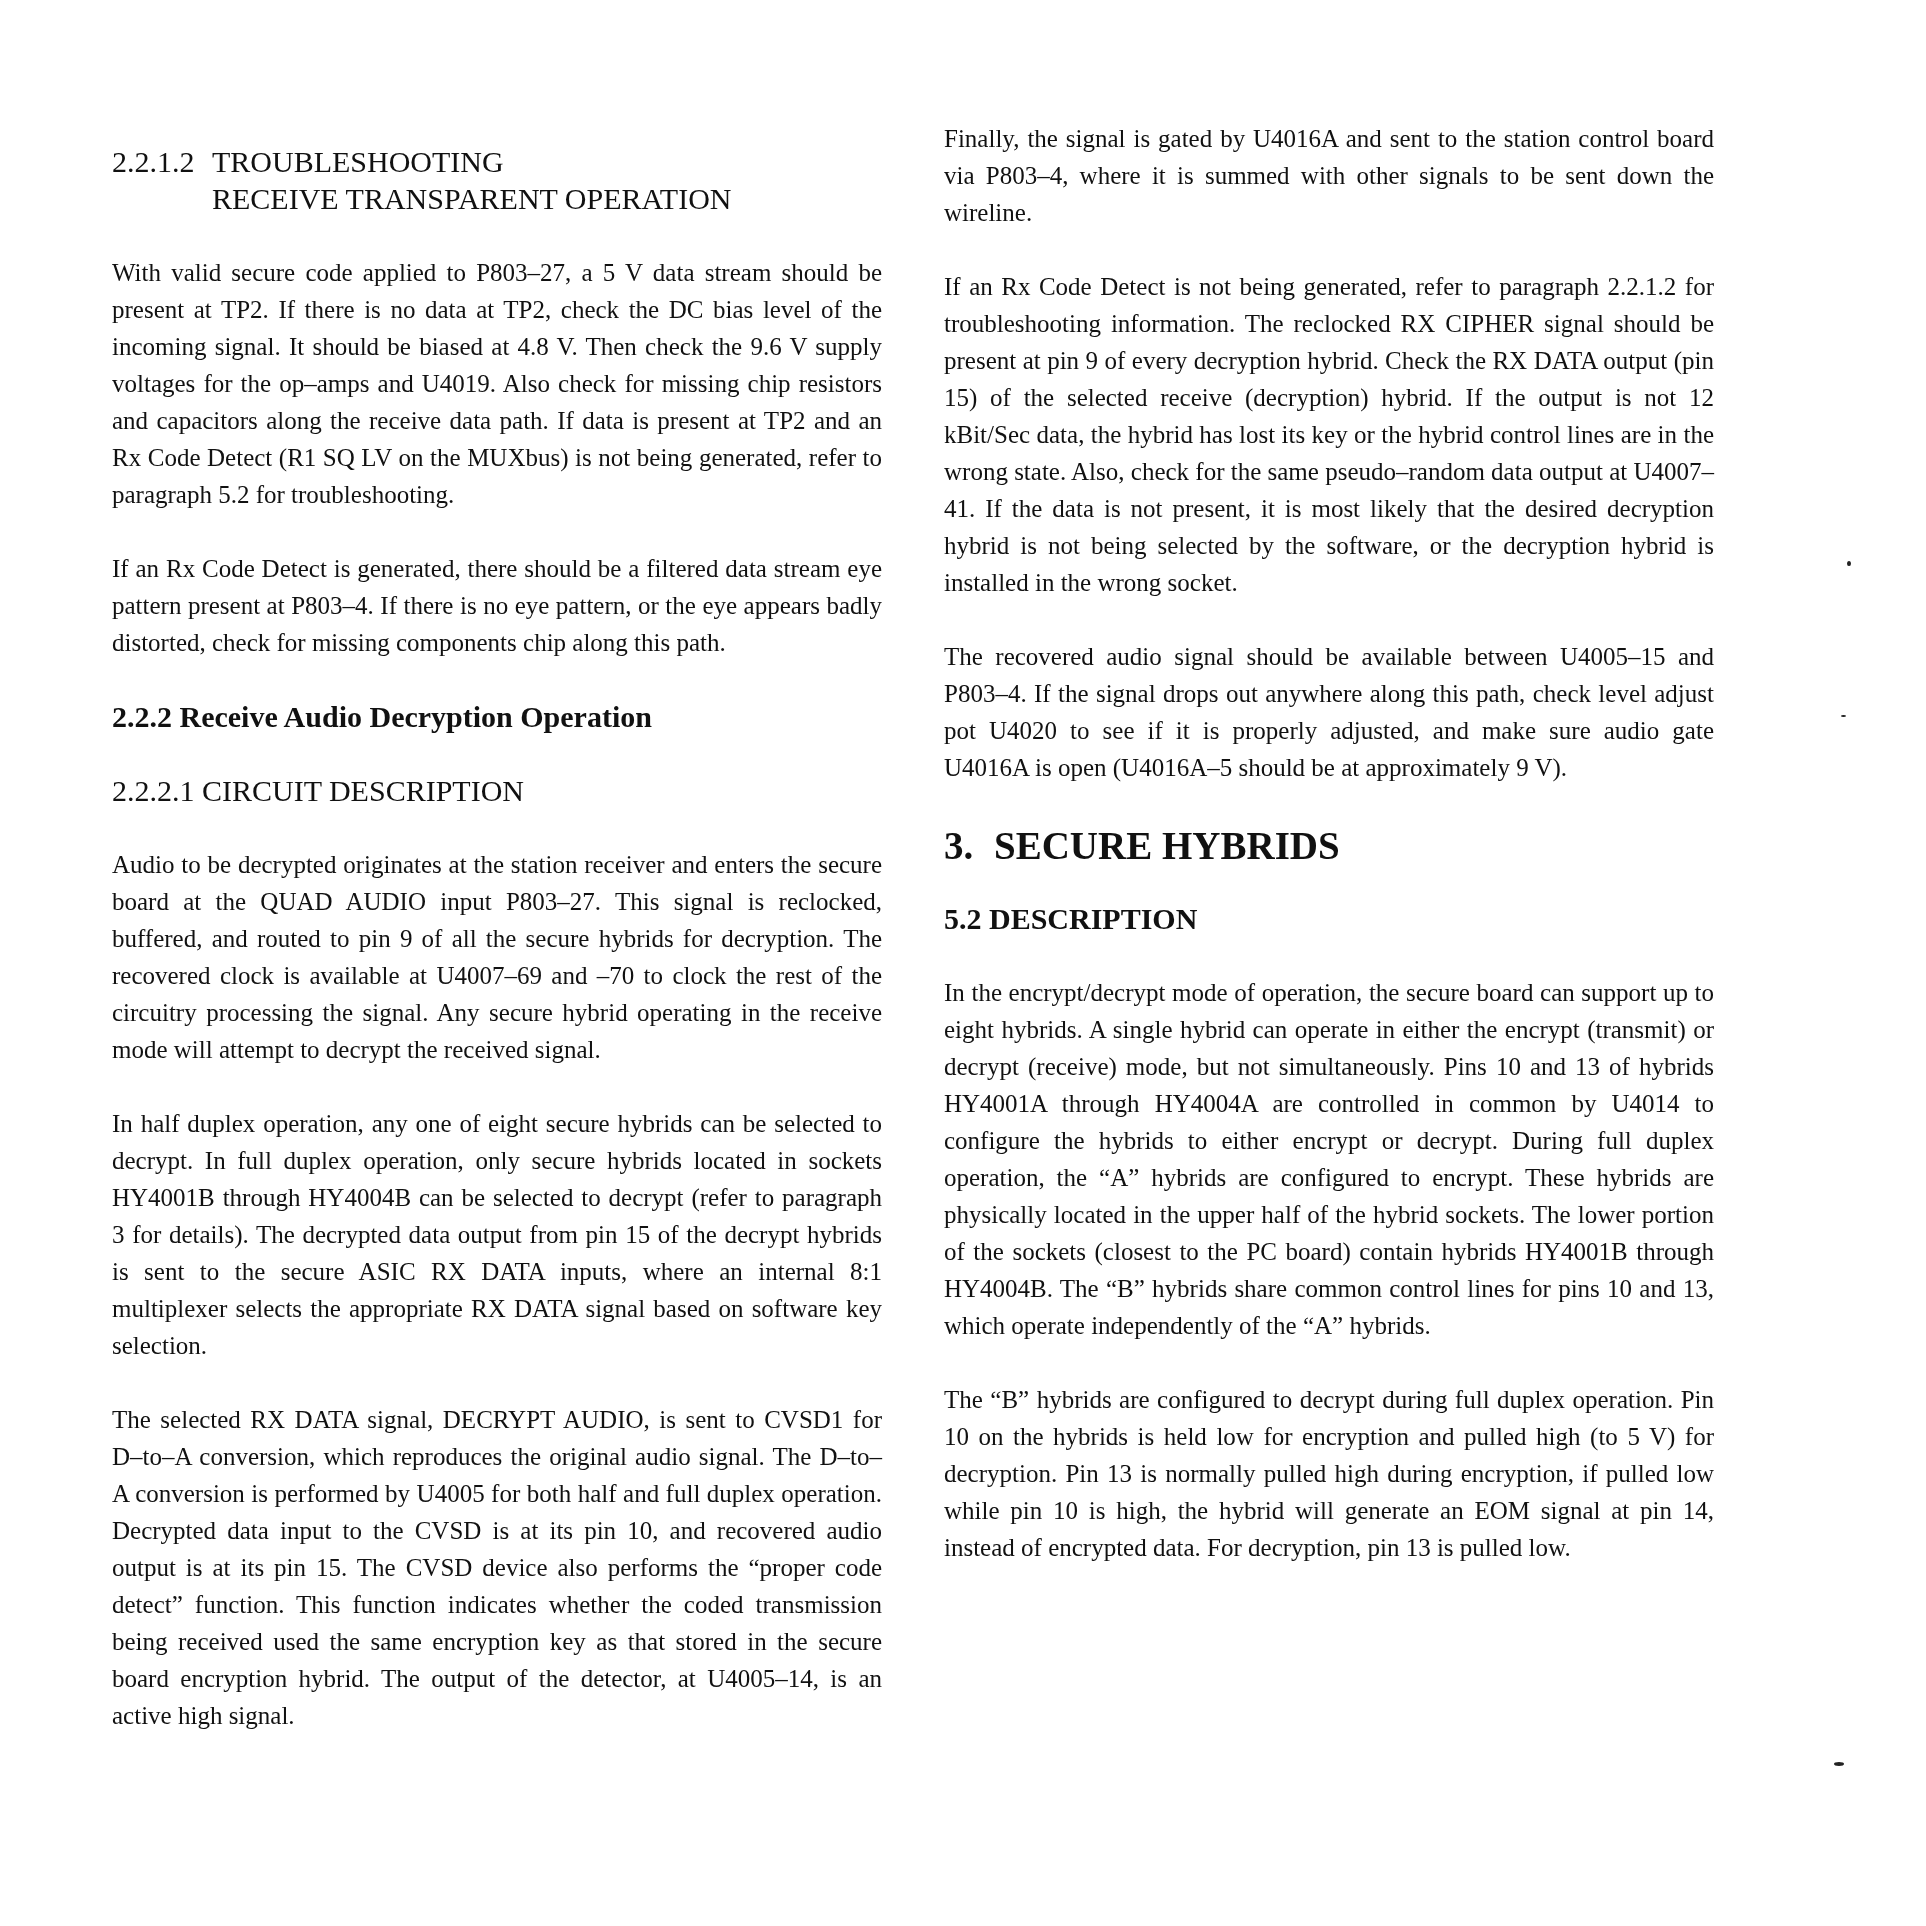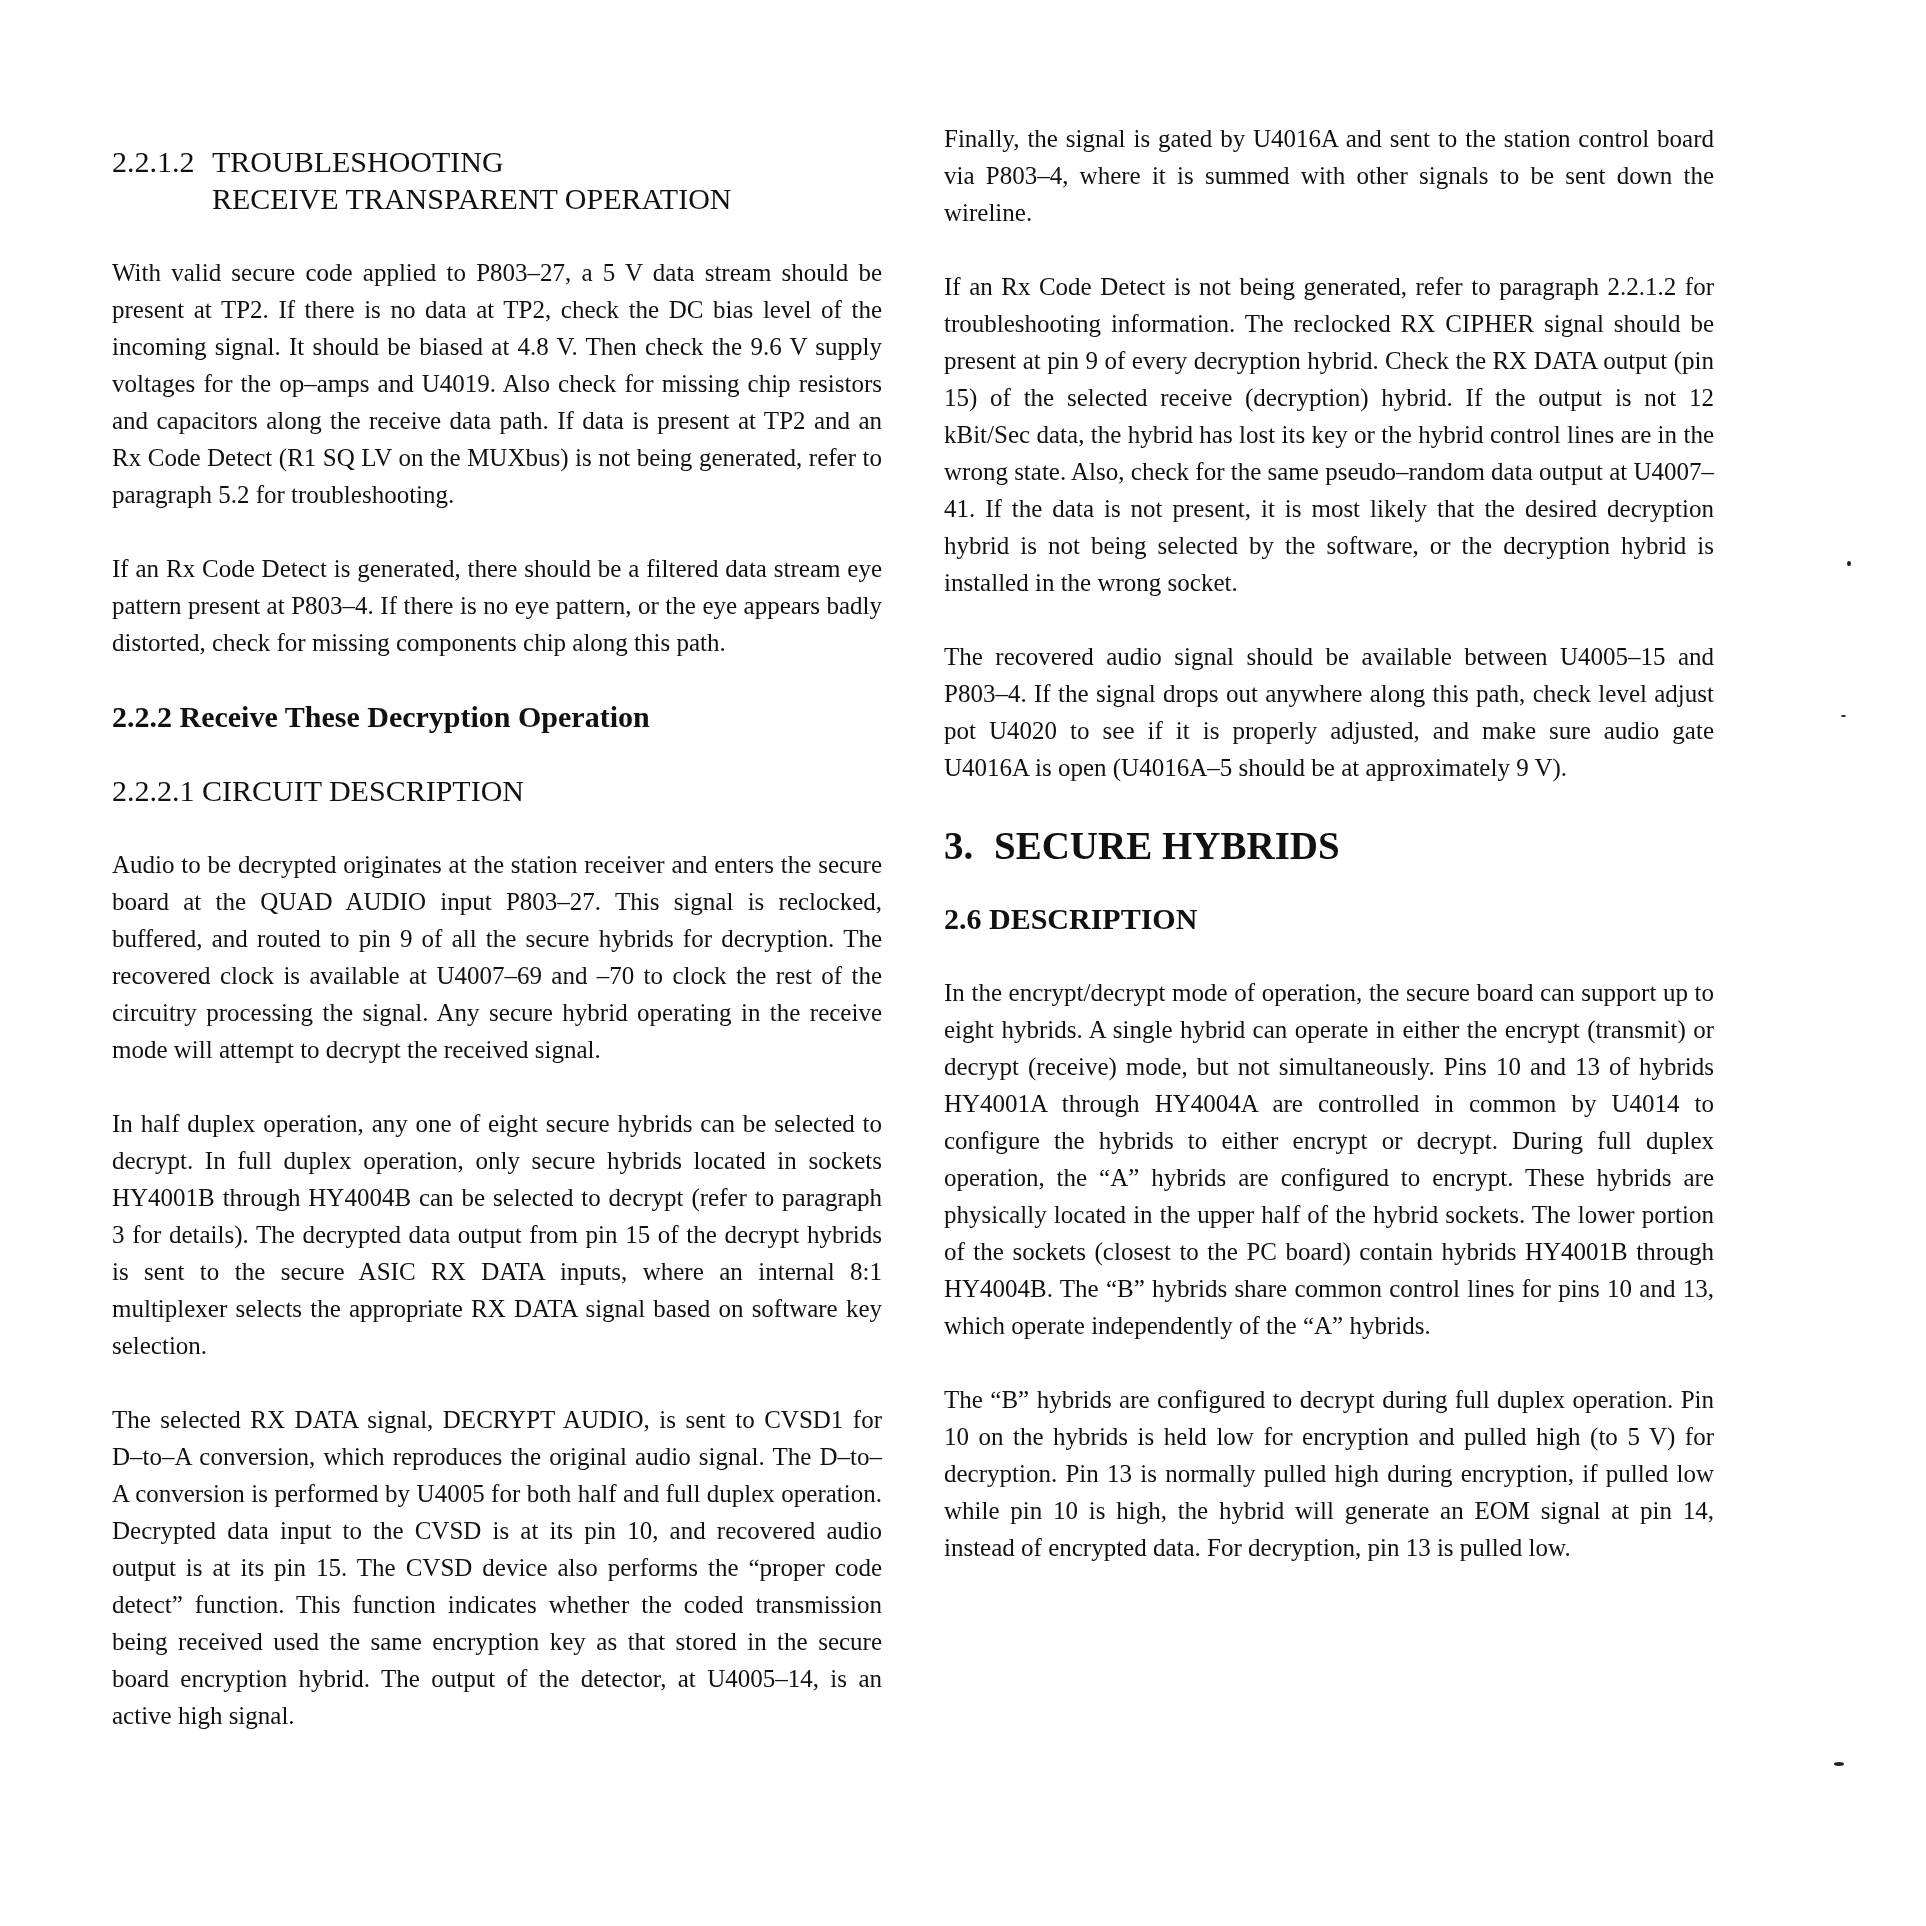--- a/index.html
+++ b/index.html
@@ -24,39 +24,39 @@
 <body>
 
 <div class="col col-left">
   <div class="h-trouble">
     <span class="num">2.2.1.2</span><span>TROUBLESHOOTING</span>
     <span class="line2">RECEIVE TRANSPARENT OPERATION</span>
   </div>
   <p>With valid secure code applied to P803–27, a 5 V data stream should be present at TP2. If there is no data at TP2, check the DC bias level of the incoming signal. It should be biased at 4.8 V. Then check the 9.6 V supply voltages for the op–amps and U4019. Also check for miss­ing chip resistors and capacitors along the receive data path. If data is present at TP2 and an Rx Code Detect (R1 SQ LV on the MUXbus) is not being generated, refer to paragraph 5.2 for troubleshooting.</p>
   <p>If an Rx Code Detect is generated, there should be a fil­tered data stream eye pattern present at P803–4. If there is no eye pattern, or the eye appears badly distorted, check for missing components chip along this path.</p>
 
-  <div class="h-bold">2.2.2 Receive These Decryption Operation</div>
+  <div class="h-bold">2.2.2 Receive Audio Decryption Operation</div>
   <div class="h-plain">2.2.2.1 CIRCUIT DESCRIPTION</div>
 
   <p>Audio to be decrypted originates at the station receiver and enters the secure board at the QUAD AUDIO input P803–27. This signal is reclocked, buffered, and routed to pin 9 of all the secure hybrids for decryption. The recov­ered clock is available at U4007–69 and –70 to clock the rest of the circuitry processing the signal. Any secure hy­brid operating in the receive mode will attempt to decrypt the received signal.</p>
   <p>In half duplex operation, any one of eight secure hybrids can be selected to decrypt. In full duplex operation, only secure hybrids located in sockets HY4001B through HY4004B can be selected to decrypt (refer to paragraph 3 for details). The decrypted data output from pin 15 of the decrypt hybrids is sent to the secure ASIC RX DATA inputs, where an internal 8:1 multiplexer selects the ap­propriate RX DATA signal based on software key selec­tion.</p>
   <p>The selected RX DATA signal, DECRYPT AUDIO, is sent to CVSD1 for D–to–A conversion, which reproduces the original audio signal. The D–to–A conversion is per­formed by U4005 for both half and full duplex operation. Decrypted data input to the CVSD is at its pin 10, and re­covered audio output is at its pin 15. The CVSD device also performs the “proper code detect” function. This function indicates whether the coded transmission being received used the same encryption key as that stored in the secure board encryption hybrid. The output of the de­tector, at U4005–14, is an active high signal.</p>
 
 </div>
 
 <div class="col col-right">
   <p>Finally, the signal is gated by U4016A and sent to the sta­tion control board via P803–4, where it is summed with other signals to be sent down the wireline.</p>
 
   <p>If an Rx Code Detect is not being generated, refer to paragraph 2.2.1.2 for troubleshooting information. The reclocked RX CIPHER signal should be present at pin 9 of every decryption hybrid. Check the RX DATA output (pin 15) of the selected receive (decryption) hybrid. If the output is not 12 kBit/Sec data, the hybrid has lost its key or the hybrid control lines are in the wrong state. Also, check for the same pseudo–random data output at U4007–41. If the data is not present, it is most likely that the desired decryption hybrid is not being selected by the software, or the decryption hybrid is installed in the wrong socket.</p>
   <p>The recovered audio signal should be available between U4005–15 and P803–4. If the signal drops out anywhere along this path, check level adjust pot U4020 to see if it is properly adjusted, and make sure audio gate U4016A is open (U4016A–5 should be at approximately 9 V).</p>
 
   <div class="h-major">
     <span class="num">3.</span><span>SECURE HYBRIDS</span>
   </div>
-  <div class="h-bold">2.6 DESCRIPTION</div>
+  <div class="h-bold">5.2 DESCRIPTION</div>
 
   <p>In the encrypt/decrypt mode of operation, the secure board can support up to eight hybrids. A single hybrid can operate in either the encrypt (transmit) or decrypt (re­ceive) mode, but not simultaneously. Pins 10 and 13 of hy­brids HY4001A through HY4004A are controlled in com­mon by U4014 to configure the hybrids to either encrypt or decrypt. During full duplex operation, the “A” hybrids are configured to encrypt. These hybrids are physically lo­cated in the upper half of the hybrid sockets. The lower portion of the sockets (closest to the PC board) contain hybrids HY4001B through HY4004B. The “B” hybrids share common control lines for pins 10 and 13, which op­erate independently of the “A” hybrids.</p>
   <p>The “B” hybrids are configured to decrypt during full du­plex operation. Pin 10 on the hybrids is held low for en­cryption and pulled high (to 5 V) for decryption. Pin 13 is normally pulled high during encryption, if pulled low while pin 10 is high, the hybrid will generate an EOM sig­nal at pin 14, instead of encrypted data. For decryption, pin 13 is pulled low.</p>
 
 </div>
 
 <div class="speck" style="left:1847px;top:561px;width:3.9px;height:5.4px;"></div>
 <div class="speck" style="left:1841px;top:715px;width:5.4px;height:2.3px;"></div>
 <div class="speck" style="left:1834px;top:1762px;width:10px;height:3.9px;"></div>
 

